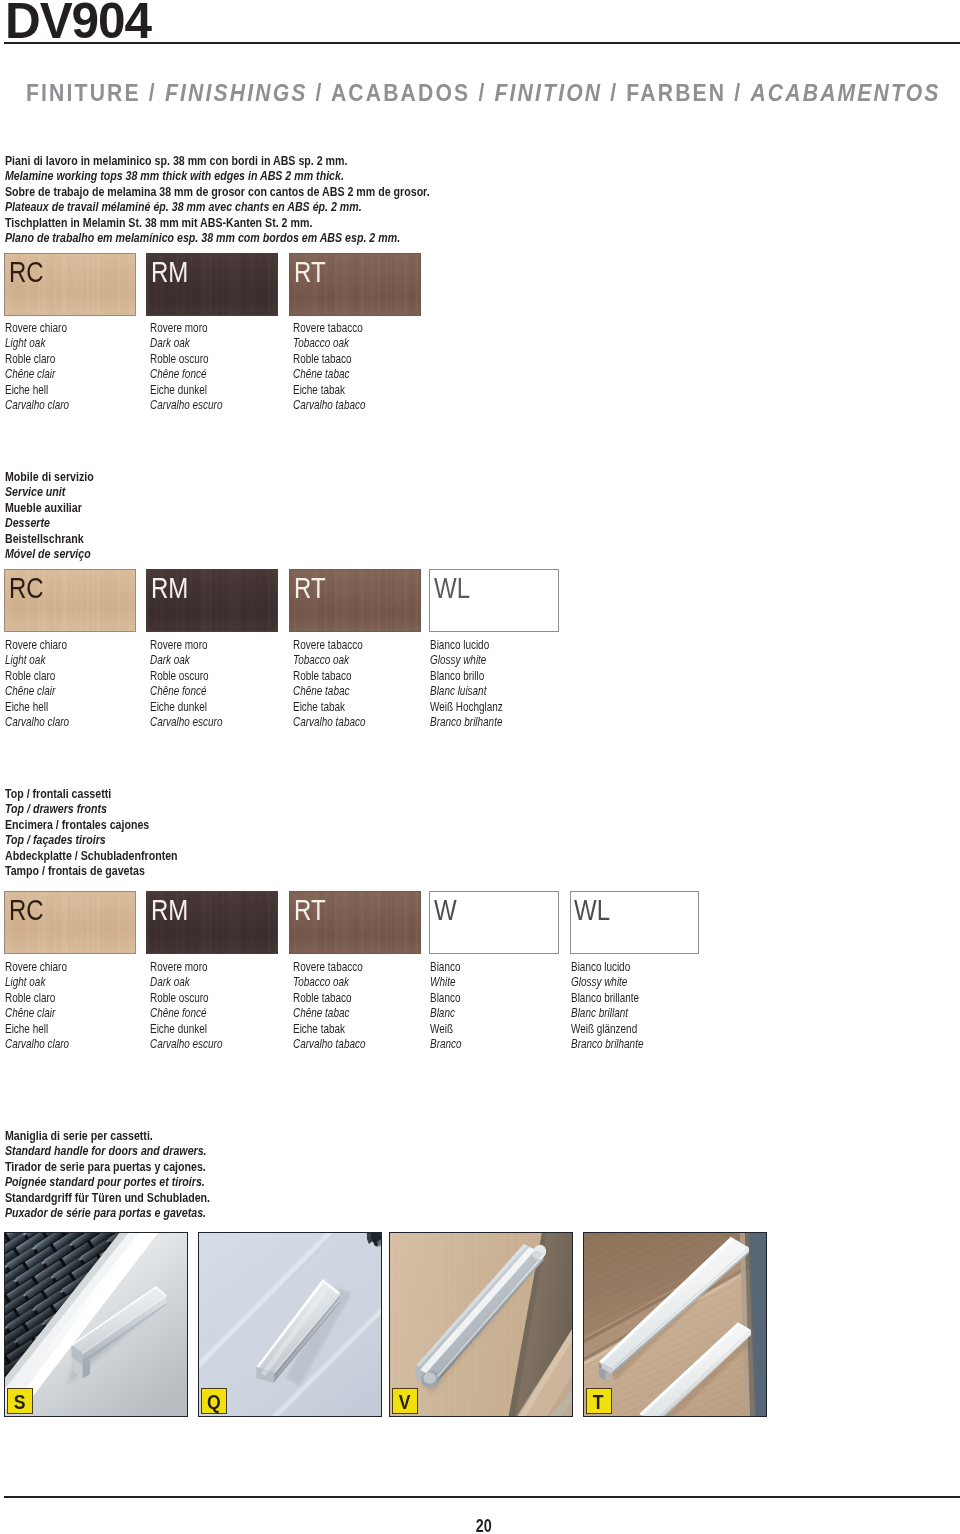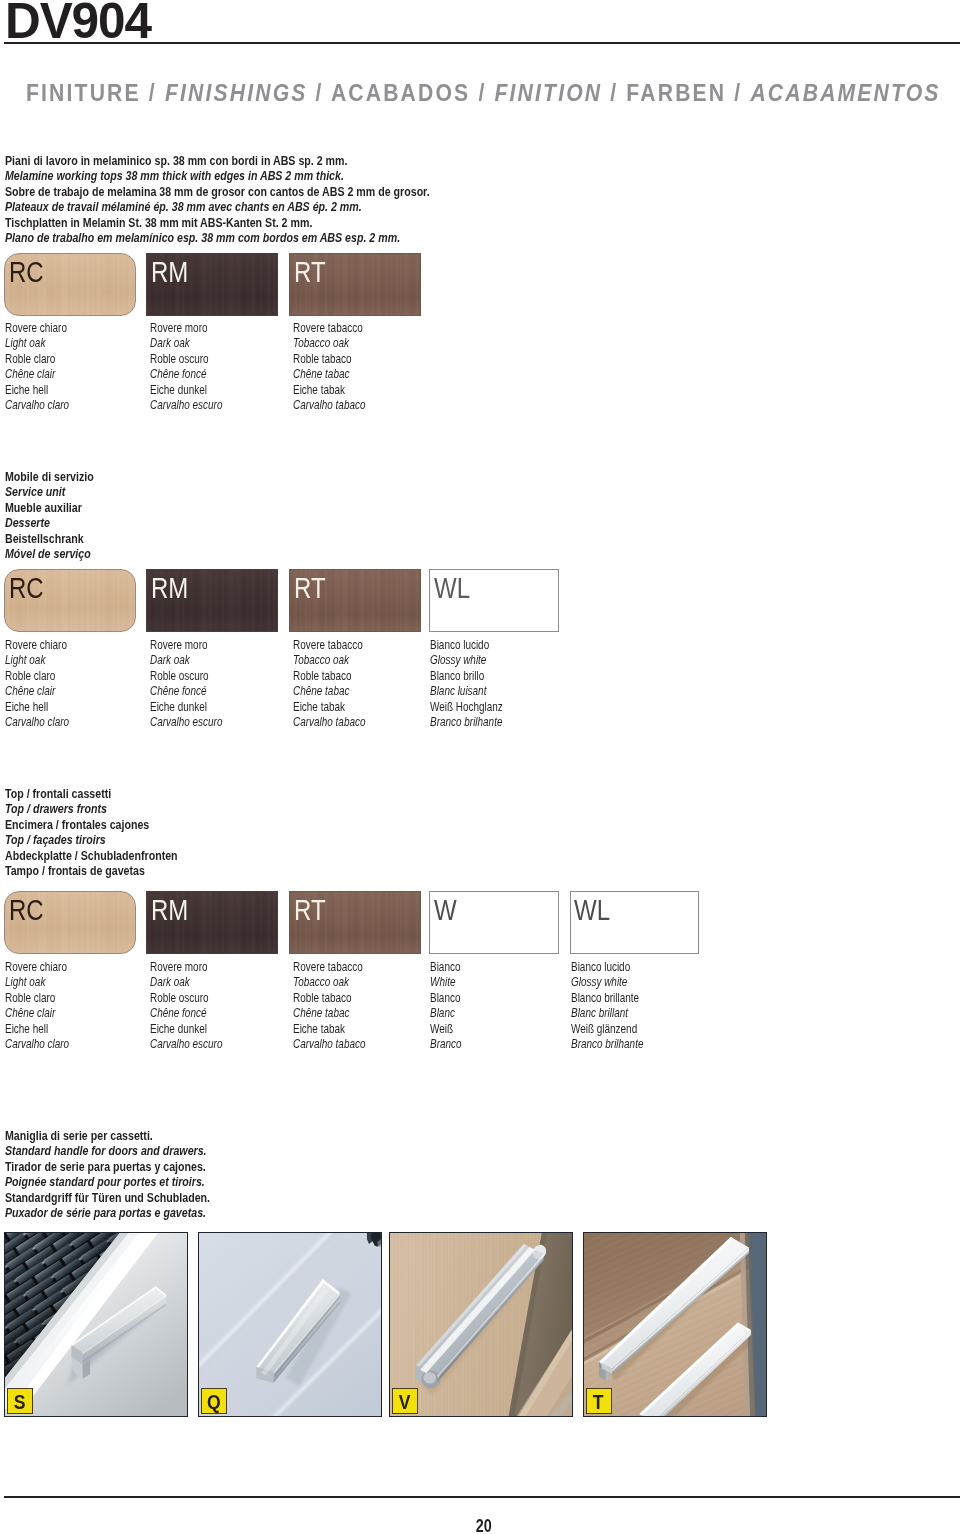--- a/index.html
+++ b/index.html
@@ -21,21 +21,21 @@
 
   
   .para{position:absolute;font-size:13.3px;font-weight:bold;line-height:15.4px;
         color:#231f20;letter-spacing:0px;transform:scaleX(0.800);transform-origin:left top;}
   .para .r{font-style:normal;white-space:nowrap;display:block;}
   .para .i{font-style:italic;white-space:nowrap;display:block;}
 
   
   .sw{position:absolute;height:63px;width:131.5px;box-sizing:border-box;
       border:1px solid #9a9a9a;overflow:hidden;}
-  .sw.oak-light{border-color:#9c8a7c;border-radius:15px;}
+  .sw.oak-light{border-color:#9c8a7c;}
   .sw.oak-dark{border-color:#4a3c3c;text-decoration:underline;}
   .sw.oak-tobacco{border-color:#6e5a4e;}
   .sw.plain-white{border-color:#8d8d8d;}
   .sw .code{position:absolute;left:3.8px;top:3.1px;font-size:30px;line-height:30px;
             font-weight:normal;letter-spacing:0px;z-index:2;
             transform:scaleX(0.80);transform-origin:left top;}
 
   
   .oak-light{background:
       repeating-linear-gradient(90deg,rgba(140,95,55,0.026) 0.0px,rgba(255,252,246,0.065) 2.1px,rgba(255,252,246,0.042) 4.2px,rgba(140,95,55,0.009) 5.5px,rgba(255,252,246,0.014) 8.7px,rgba(140,95,55,0.019) 10.8px,rgba(140,95,55,0.021) 14.0px,rgba(140,95,55,0.020) 16.1px,rgba(255,252,246,0.010) 18.7px,rgba(140,95,55,0.024) 21.3px,rgba(255,252,246,0.064) 22.6px,rgba(255,252,246,0.028) 24.3px,rgba(140,95,55,0.016) 26.9px,rgba(255,252,246,0.045) 27.9px,rgba(140,95,55,0.012) 29.6px,rgba(255,252,246,0.010) 30.6px,rgba(140,95,55,0.014) 31.9px,rgba(255,252,246,0.072) 34.5px,rgba(255,252,246,0.022) 36.2px,rgba(255,252,246,0.074) 39.4px,rgba(255,252,246,0.046) 40.4px,rgba(140,95,55,0.011) 42.5px,rgba(255,252,246,0.009) 43.8px,rgba(140,95,55,0.007) 44.8px,rgba(140,95,55,0.004) 46.9px,rgba(140,95,55,0.009) 48.2px,rgba(255,252,246,0.042) 50.3px,rgba(140,95,55,0.015) 52.9px,rgba(255,252,246,0.036) 56.1px,rgba(255,252,246,0.066) 58.2px,rgba(255,252,246,0.067) 59.5px,rgba(255,252,246,0.075) 62.1px,rgba(140,95,55,0.007) 63.4px,rgba(255,252,246,0.025) 66.0px,rgba(255,252,246,0.028) 67.3px,rgba(255,252,246,0.022) 69.9px,rgba(255,252,246,0.048) 70.9px,rgba(140,95,55,0.007) 74.1px,rgba(255,252,246,0.046) 75.8px,rgba(255,252,246,0.018) 78.4px,rgba(140,95,55,0.010) 80.5px,rgba(255,252,246,0.050) 81.8px,rgba(255,252,246,0.072) 83.1px,rgba(140,95,55,0.015) 85.7px,rgba(255,252,246,0.042) 87.8px,rgba(255,252,246,0.055) 88.8px,rgba(140,95,55,0.026) 90.5px),

